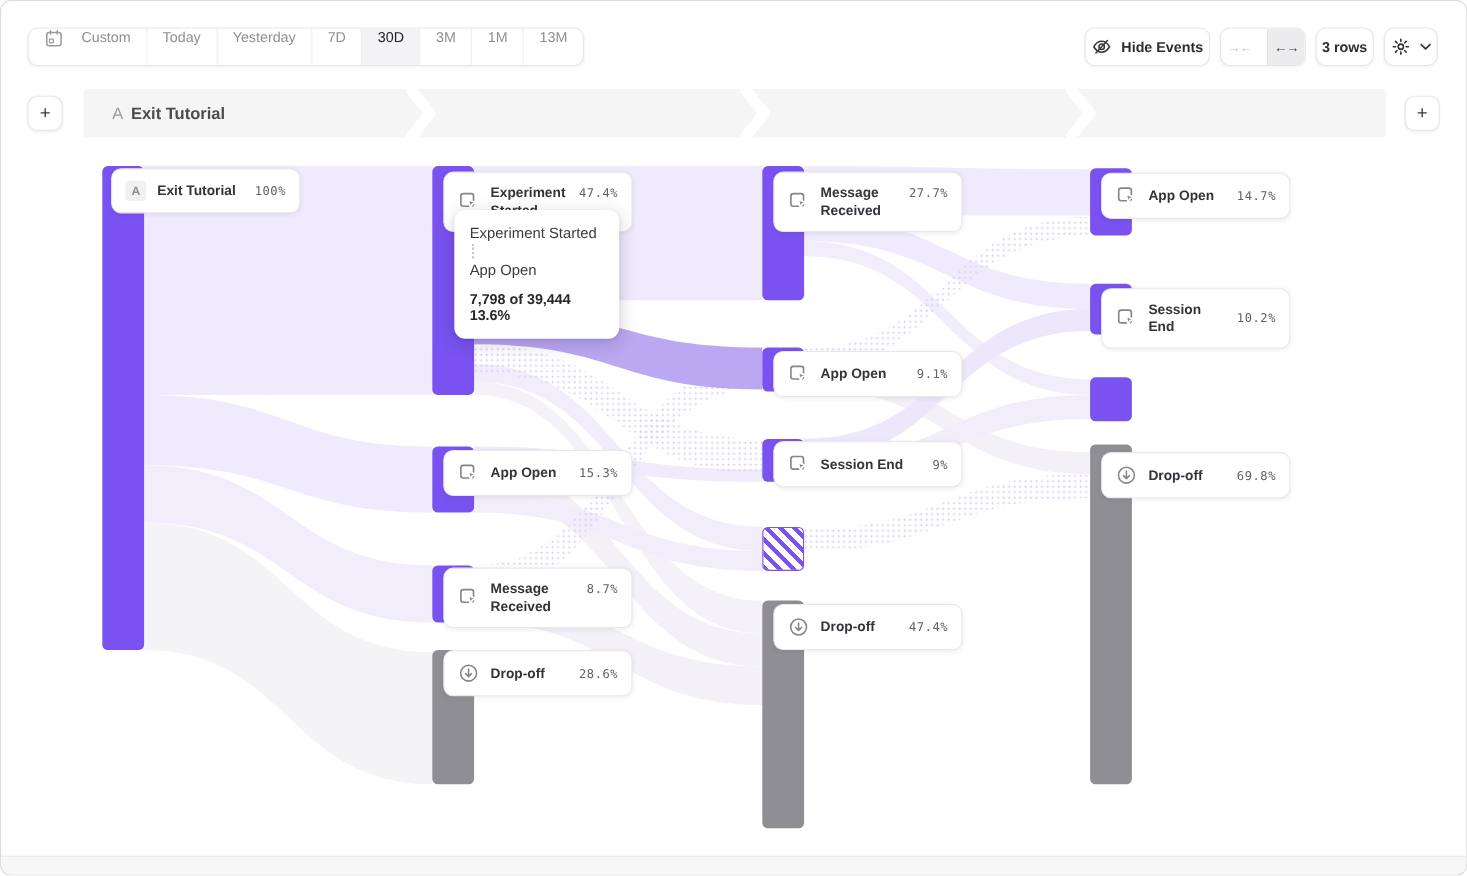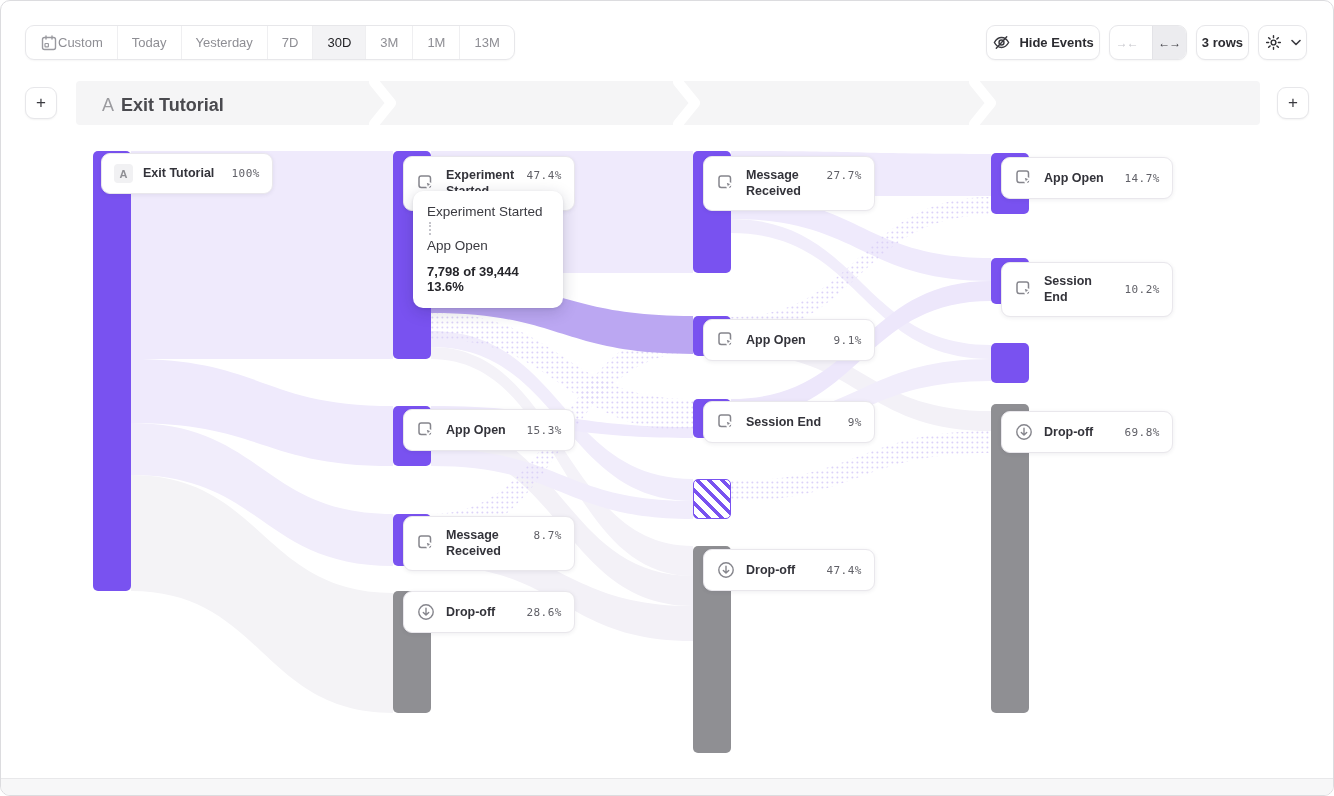--- a/index.html
+++ b/index.html
@@ -12,21 +12,21 @@
   }
 
   
   .range-group {
     position: absolute; left: 24px; top: 24px; height: 35px;
     display: inline-flex; align-items: stretch;
     background: #fff; border: 1px solid #E7E7EA; border-radius: 9px;
     overflow: hidden; box-shadow: 0 1px 2px rgba(0,0,0,.04);
   }
   .range-btn {
-    display: flex; align-items: center; gap: 0; padding: 0 14px;
+    display: flex; gap: 16px; padding: 0 14px;
     font-size: 13px; font-weight: 500; color: #8E8E94;
     border-left: 1px solid #EFEFF1; cursor: pointer; white-space: nowrap;
   }
   .range-btn:first-child { border-left: none; }
   .range-btn.active { background: #F3F3F5; color: #232327; font-weight: 400; }
 
   .right-tools {
     position: absolute; right: 26px; top: 24px; height: 35px;
     display: flex; gap: 9px; align-items: stretch;
   }
@@ -51,21 +51,21 @@
     box-shadow: 0 1px 2px rgba(0,0,0,.05);
     display: flex; align-items: center; justify-content: center;
     font-size: 17px; color: #3A3A40; cursor: pointer;
   }
   .add-step.left { left: 24px; }
   .add-step.right { right: 24px; }
   .step-band {
     position: absolute; left: 75px; top: 80px; width: 1184px; height: 44px;
     background: #F5F5F6; border-radius: 4px;
   }
-  .step-label { position: absolute; left: 26px; top: 14px; font-size: 18px; font-weight: 600; color: #4A4A4F; }
+  .step-label { position: absolute; left: 26px; top: 14px; font-size: 15px; font-weight: 600; color: #4A4A4F; }
   .step-label .prefix { color: #9B9B9F; font-weight: 500; margin-right: 7px; }
   .band-chev { position: absolute; top: 0; }
 
   
   .ribbons { position: absolute; left: 0; top: 0; z-index: 1; }
   .bar { position: absolute; width: 38px; border-radius: 5px; z-index: 2; cursor: pointer; }
   .bar.purple { background: #7952F0; }
   .bar.gray { background: #8F8F93; }
   .bar.striped {
     background: repeating-linear-gradient(45deg, #7952F0 0 3.5px, #ffffff 3.5px 9px);

